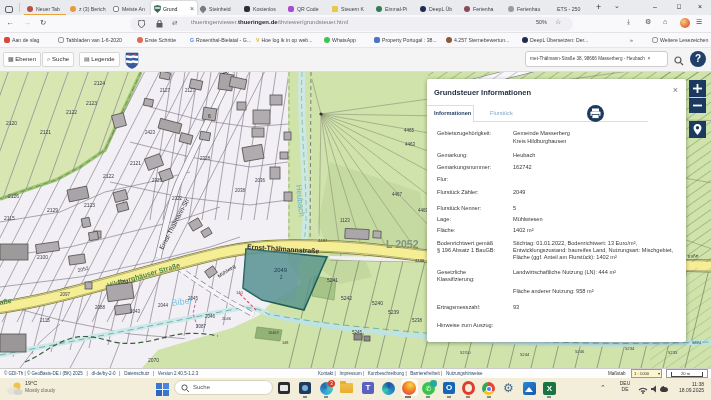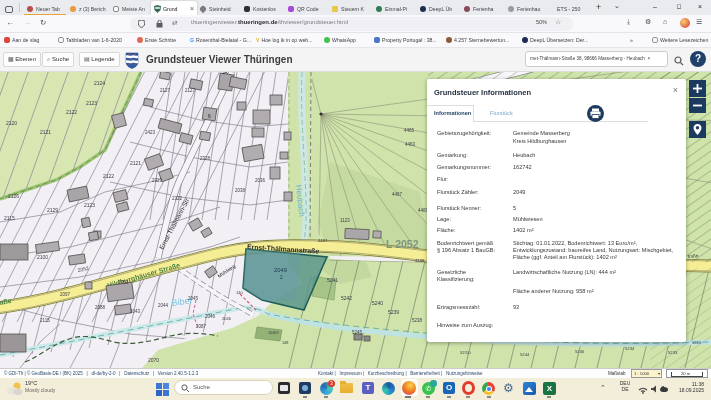--- a/index.html
+++ b/index.html
@@ -171,21 +171,20 @@
     <svg class="abs" style="left:125px;top:4px;" width="14" height="17" viewBox="0 0 14 17">
       <path d="M1,1 h12 v9 c0,3.5 -3,5.5 -6,6.5 C4,15.5 1,13.5 1,10 Z" fill="#2d5da8" stroke="#1d3d78" stroke-width="0.5"></path>
       <path d="M1,3.5 C3,2.5 5,4.5 7,3.5 C9,2.5 11,4.5 13,3.5 V6 C11,7 9,5 7,6 C5,7 3,5 1,6 Z" fill="#fff"></path>
       <path d="M1,8.5 C3,7.5 5,9.5 7,8.5 C9,7.5 11,9.5 13,8.5 V11 C11,12 9,10 7,11 C5,12 3,10 1,11 Z" fill="#fff"></path>
       <circle cx="4" cy="2.6" r="0.8" fill="#d04a3a"></circle>
         <circle cx="10" cy="2.6" r="0.8" fill="#d04a3a"></circle>
       <circle cx="7" cy="7.3" r="0.8" fill="#d04a3a"></circle>
         <circle cx="4" cy="12" r="0.7" fill="#d04a3a"></circle>
         <circle cx="10" cy="12" r="0.7" fill="#d04a3a"></circle>
     </svg>
-    <div id="apptitle">Grundsteuer Viewer Thüringen</div>
     <div id="hsearch">rnet-Thälmann-Straße 38, 98666 Masserberg - Heubach&nbsp;&nbsp;×</div>
     <svg class="abs" style="left:674px;top:8px;" width="10" height="10" viewBox="0 0 10 10">
         <circle cx="4" cy="4" r="3" fill="none" stroke="#555" stroke-width="1.2"></circle>
         <line x1="6.3" y1="6.3" x2="9" y2="9" stroke="#555" stroke-width="1.2"></line>
       </svg>
     <div id="qmark">?</div>
   </div>
 
   <div class="abs" id="maparea" style="left:0; top:72px; width:711px; height:296px;">
       <svg id="mapsvg" width="711" height="296" viewBox="0 0 711 296" style="position:absolute;left:0;top:0;">

